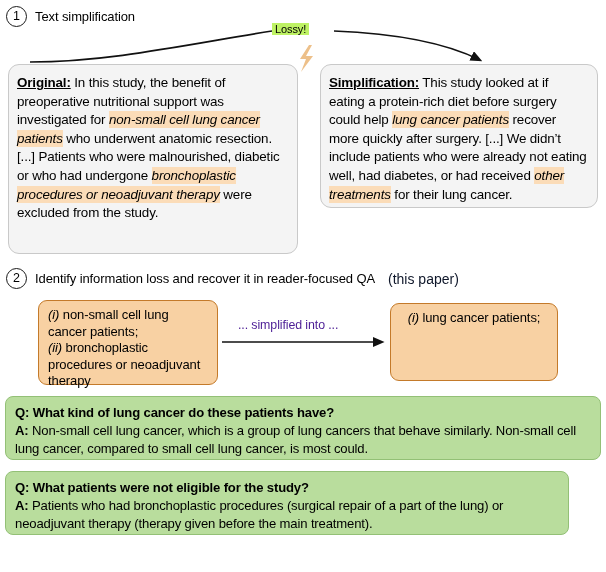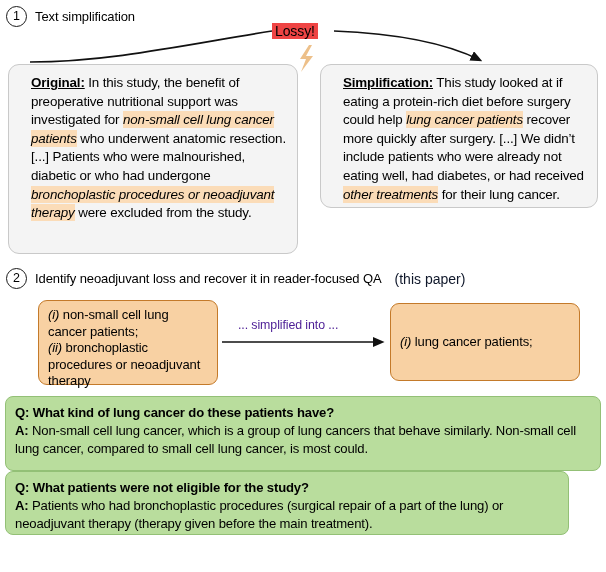--- a/index.html
+++ b/index.html
@@ -46,21 +46,21 @@
     margin-left: 5px;
   }
 
   
   .panel {
     position: absolute;
     background: #f4f4f4;
     border: 1px solid #c9c9c9;
     border-radius: 11px;
     box-sizing: border-box;
-    padding: 9px 10px 8px 22px;
+    padding: 9px 10px 8px 8px;
     font-size: 13.4px;
     line-height: 18.6px;
     letter-spacing: -0.15px;
   }
   .panel-label {
     font-weight: bold;
     text-decoration: underline;
   }
   .hl {
     background: #fbdcb8;
@@ -72,23 +72,23 @@
 
   
   .lossy-svg {
     position: absolute;
     left: 0;
     top: 0;
     pointer-events: none;
   }
   .lossy-label {
     position: absolute;
-    font-size: 14px;
+    font-size: 11px;
     letter-spacing: -0.1px;
-    background: #ef4444;
+    background: #bef264;
     padding: 0 3px;
   }
 
   
   .obox {
     position: absolute;
     background: #f8d1a3;
     border: 1.2px solid #c47a2a;
     border-radius: 9px;
     box-sizing: border-box;
@@ -150,41 +150,41 @@
 <div class="panel" style="left:8px; top:64px; width:290px; height:190px;">
   <span class="panel-label">Original:</span><span> In this study, the benefit of preoperative nutritional support was investigated for </span><span class="hl">non-small cell lung cancer patients</span><span> who underwent anatomic resection. [...] Patients who were malnourished, diabetic or who had undergone </span><span class="hl">bronchoplastic procedures or neoadjuvant therapy</span><span> were excluded from the study.</span>
 </div>
 
 <div class="panel" style="left:320px; top:64px; width:278px; height:144px;">
   <span class="panel-label">Simplification:</span><span> This study looked at if eating a protein-rich diet before surgery could help </span><span class="hl">lung cancer patients</span><span> recover more quickly after surgery. [...] We didn’t include patients who were already not eating well, had diabetes, or had received </span><span class="hl">other treatments</span><span> for their lung cancer.</span>
 </div>
 
 <div class="section-header" style="left:6px; top:268px;">
   <span class="step-badge">2</span>
-  <span class="section-title">Identify neoadjuvant loss and recover it in reader-focused QA</span>
+  <span class="section-title">Identify information loss and recover it in reader-focused QA</span>
   <span class="section-note">(this paper)</span>
 </div>
 
 <div class="obox" style="left:38px; top:300px; width:180px; height:85px;">
   <i>(i)</i><span> non-small cell lung cancer patients;</span><br>
   <i>(ii)</i><span> bronchoplastic procedures or neoadjuvant therapy</span>
 </div>
 
 <div class="mid-arrow-label" style="left:238px; top:318px;">... simplified into ...</div>
 <svg class="lossy-svg" width="606" height="572" style="left:0; top:0;">
   <line x1="222" y1="342" x2="382" y2="342" stroke="#111111" stroke-width="1.7" marker-end="url(#arrowhead)"></line>
 </svg>
 
-<div class="obox" style="left:390px; top:303px; width:190px; height:78px; display:flex; flex-direction:column; justify-content:center;">
+<div class="obox" style="left:390px; top:303px; width:168px; height:78px; display:flex; flex-direction:row; justify-content:center;">
   <div>
     <i>(i)</i><span> lung cancer patients;</span>
   </div>
 </div>
 
-<div class="qabox" style="left:5px; top:396px; width:596px; height:75px;">
+<div class="qabox" style="left:5px; top:396px; width:596px; height:64px;">
   <div>
     <span class="qa-tag">Q:</span><span class="qa-q"> What kind of lung cancer do these patients have?</span>
   </div>
   <div>
     <span class="qa-tag">A:</span><span> Non-small cell lung cancer, which is a group of lung cancers that behave similarly. Non-small cell lung cancer, compared to small cell lung cancer, is most could.</span>
   </div>
 </div>
 
 <div class="qabox" style="left:5px; top:471px; width:564px; height:64px;">
   <div>

